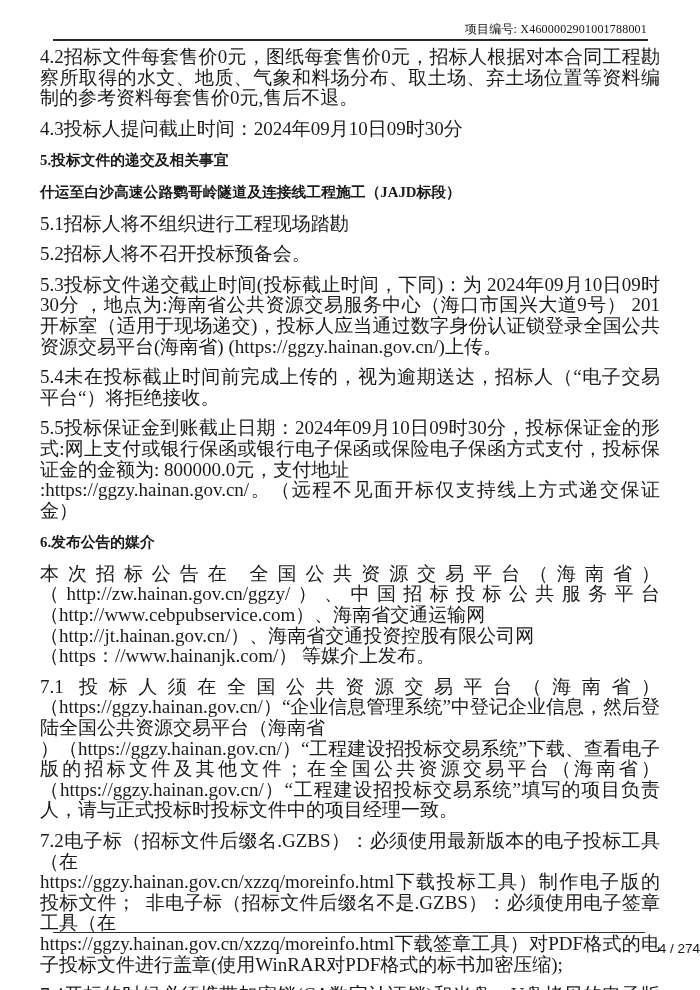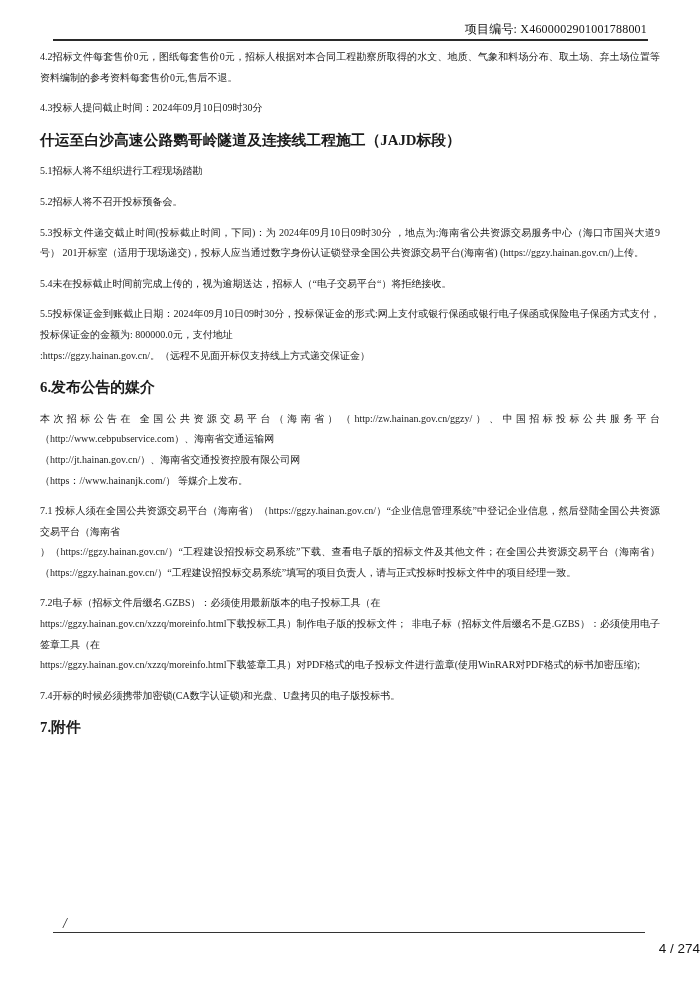--- a/index.html
+++ b/index.html
@@ -34,21 +34,21 @@
     height: 2px;
     background: #2a2a2a;
   }
   .content {
     position: absolute;
     top: 47px;
     left: 40px;
     width: 620px;
   }
   .para, .heading {
-    font-size: 10px;
+    font-size: 19px;
     line-height: 20.6px;
     margin: 0 0 10px 0;
     text-align: justify;
     white-space: pre-wrap;
     overflow-wrap: break-word;
     color: #1b1b1b;
   }
   .heading {
     font-weight: bold;
     font-size: 14.8px;
@@ -87,20 +87,21 @@
 
 <div class="page">
 
   <div class="doc-header">项目编号: X4600002901001788001</div>
 
   <div class="header-rule"></div>
 
   <div class="content">
     <p class="para">4.2招标文件每套售价0元，图纸每套售价0元，招标人根据对本合同工程勘察所取得的水文、地质、气象和料场分布、取土场、弃土场位置等资料编制的参考资料每套售价0元,售后不退。</p>
     <p class="para">4.3投标人提问截止时间：2024年09月10日09时30分</p>
+    <p class="heading">5.投标文件的递交及相关事宜</p>
     <p class="heading">什运至白沙高速公路鹦哥岭隧道及连接线工程施工（JAJD标段）</p>
     <p class="para">5.1招标人将不组织进行工程现场踏勘</p>
     <p class="para">5.2招标人将不召开投标预备会。</p>
     <p class="para">5.3投标文件递交截止时间(投标截止时间，下同)：为 2024年09月10日09时30分 ，地点为:海南省公共资源交易服务中心（海口市国兴大道9号） 201开标室（适用于现场递交)，投标人应当通过数字身份认证锁登录全国公共资源交易平台(海南省) (https://ggzy.hainan.gov.cn/)上传。</p>
     <p class="para">5.4未在投标截止时间前完成上传的，视为逾期送达，招标人（“电子交易平台“）将拒绝接收。</p>
     <p class="para">5.5投标保证金到账截止日期：2024年09月10日09时30分，投标保证金的形式:网上支付或银行保函或银行电子保函或保险电子保函方式支付，投标保证金的金额为: 800000.0元，支付地址
 :https://ggzy.hainan.gov.cn/。（远程不见面开标仅支持线上方式递交保证金）</p>
     <p class="heading">6.发布公告的媒介</p>
     <p class="para">本次招标公告在 全国公共资源交易平台（海南省）（http://zw.hainan.gov.cn/ggzy/）、中国招标投标公共服务平台（http://www.cebpubservice.com）、海南省交通运输网
 （http://jt.hainan.gov.cn/）、海南省交通投资控股有限公司网

